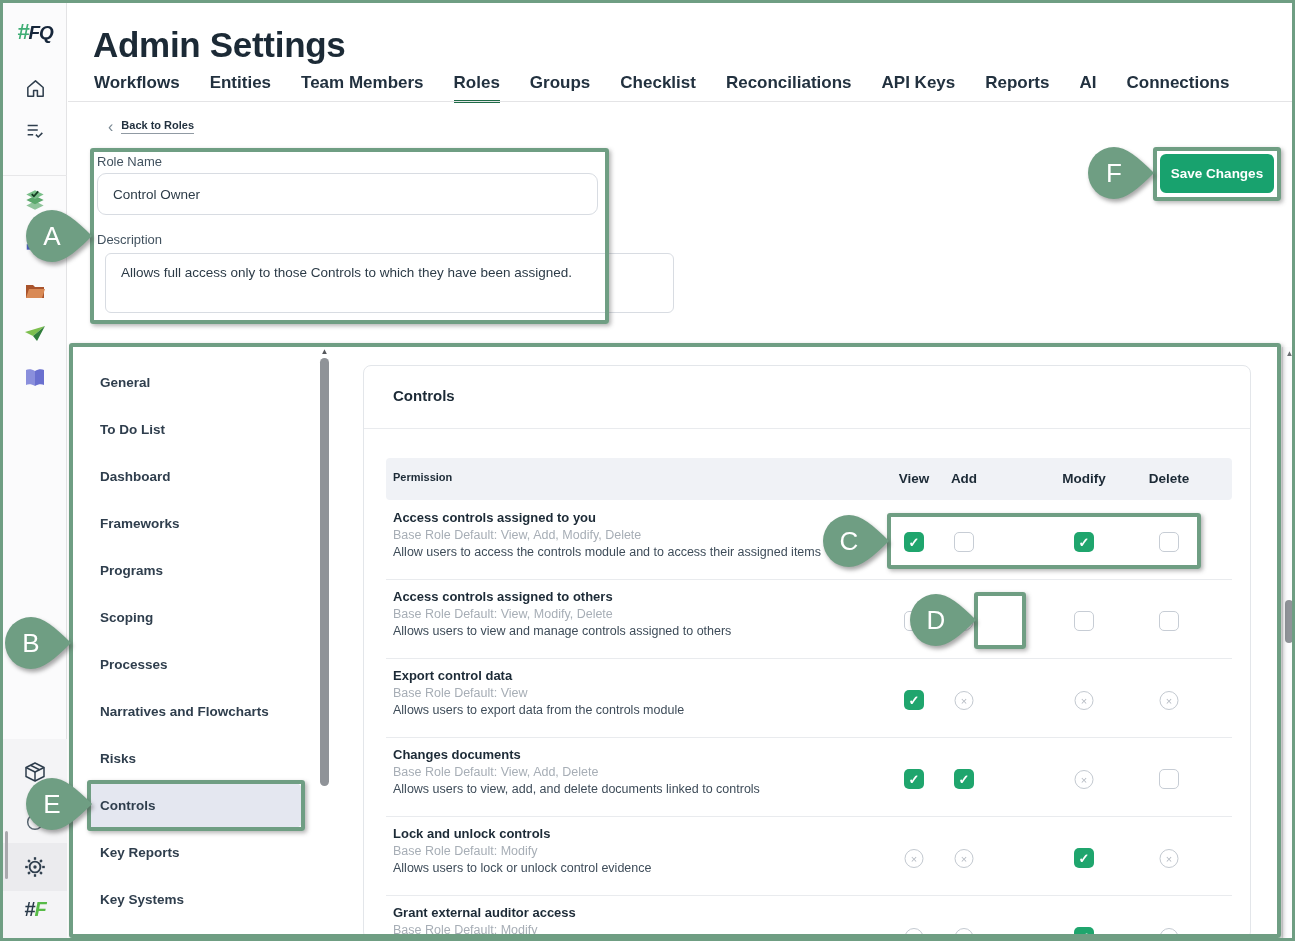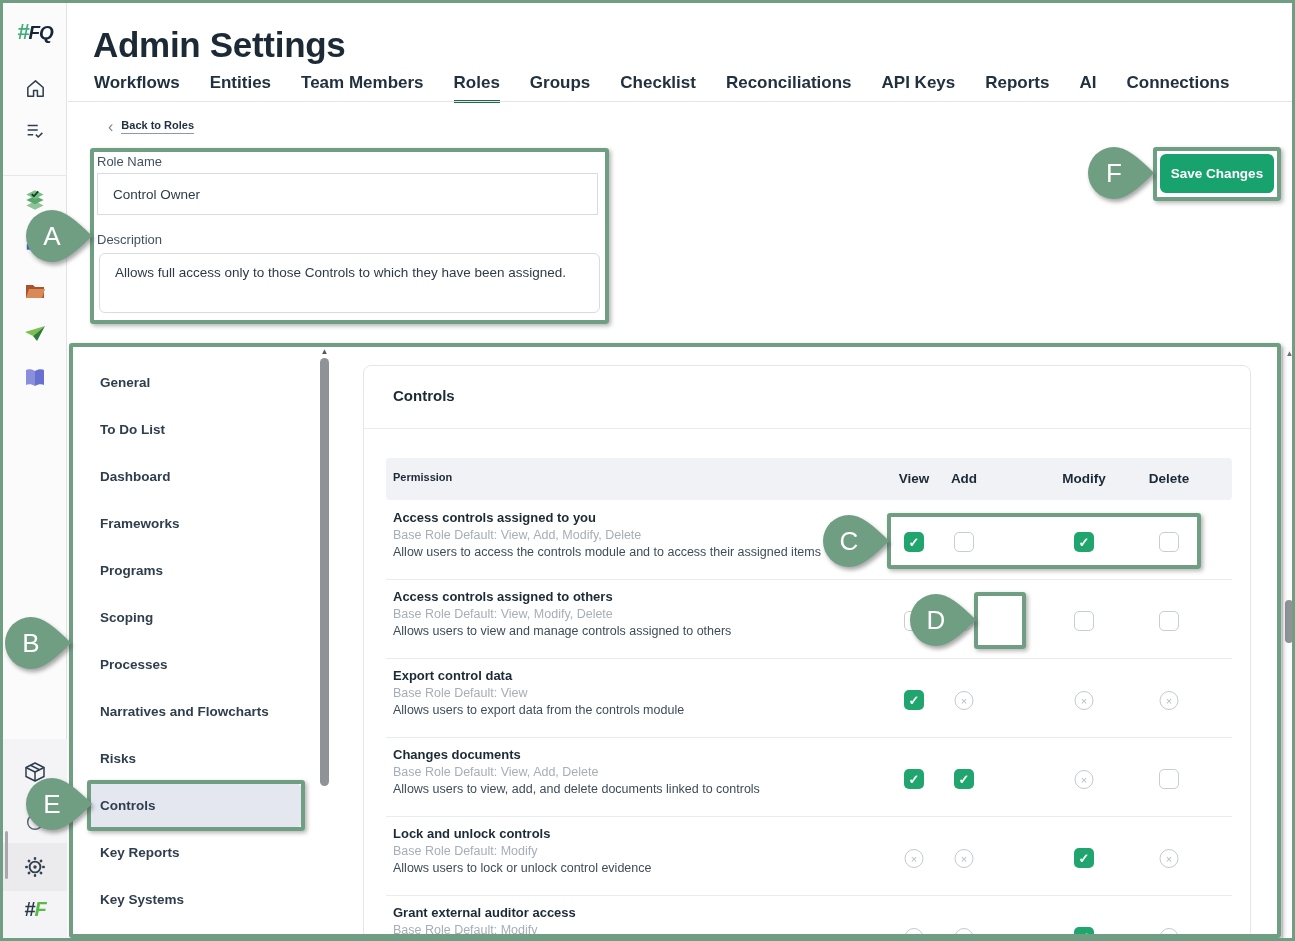--- a/index.html
+++ b/index.html
@@ -25,22 +25,22 @@
   .tab-bar{position:absolute;left:91px;top:70px;display:flex;gap:30px;}
   .tab{position:relative;font-size:17px;font-weight:700;color:#22313f;padding-bottom:10px;cursor:pointer;white-space:nowrap;}
   .tab.active::after{content:"";position:absolute;left:0;right:0;bottom:0;height:3px;background:#1e6b47;}
   .tabs-divider{position:absolute;left:65px;top:98px;width:1230px;height:1px;background:#e4e4e6;}
   .back-row{position:absolute;left:105px;top:116px;display:flex;align-items:center;gap:8px;cursor:pointer;}
   .back-chev{font-size:16px;color:#7a8893;line-height:14px;}
   .back-label{font-size:11px;font-weight:700;color:#22313f;border-bottom:1px solid #909aa3;padding-bottom:2px;}
 
   
   .fld-label{position:absolute;font-size:13px;color:#42525f;}
-  .role-input{position:absolute;left:94px;top:170px;width:501px;height:42px;border:1px solid #d8dce2;border-radius:0;padding:0 15px;font-size:13.5px;color:#2c3b47;outline:none;background:#fff;}
-  .desc-input{position:absolute;left:96px;top:250px;width:501px;height:60px;border:1px solid #d8dce2;border-radius:6px;padding:10px 15px;font-size:13.5px;color:#2c3b47;outline:none;resize:none;background:#fff;line-height:17px;}
+  .role-input{position:absolute;left:94px;top:170px;width:501px;height:42px;border:1px solid #d8dce2;border-radius:9px;padding:0 15px;font-size:13.5px;color:#2c3b47;outline:none;background:#fff;}
+  .desc-input{position:absolute;left:102px;top:250px;width:569px;height:60px;border:1px solid #d8dce2;border-radius:6px;padding:10px 15px;font-size:13.5px;color:#2c3b47;outline:none;resize:none;background:#fff;line-height:17px;}
   .save-btn{position:absolute;left:1157px;top:151px;width:114px;height:39px;background:#18a26e;color:#fff;font-size:13.5px;font-weight:700;border:none;border-radius:6px;cursor:pointer;}
 
   
   .settings-nav{position:absolute;left:84px;top:356px;width:216px;}
   .nav-item{height:47px;display:flex;align-items:center;padding-left:13px;font-size:13.5px;font-weight:700;color:#2f3e4d;border-radius:10px;cursor:pointer;}
   .nav-item.selected{background:#e4e7f0;}
   .nav-scrollbar{position:absolute;left:316px;top:344px;width:11px;height:589px;}
   .nav-scroll-arrow{position:absolute;left:0;top:0;width:11px;text-align:center;font-size:8px;color:#55585c;cursor:pointer;}
   .nav-scroll-thumb{position:absolute;left:1px;top:11px;width:9px;height:428px;background:#8f9398;border-radius:5px;cursor:pointer;}
 

